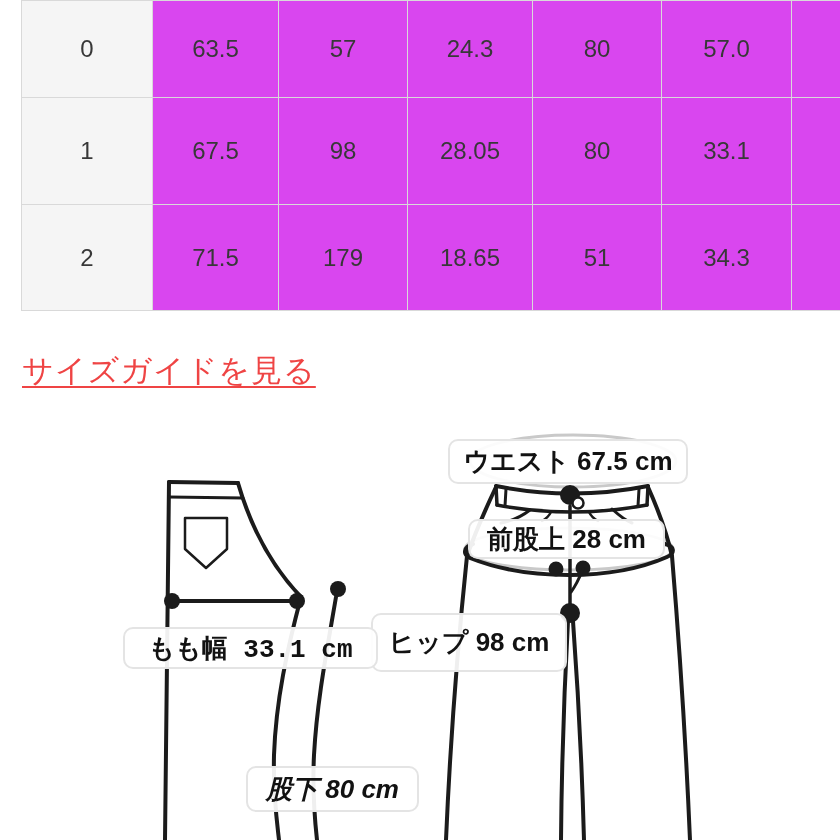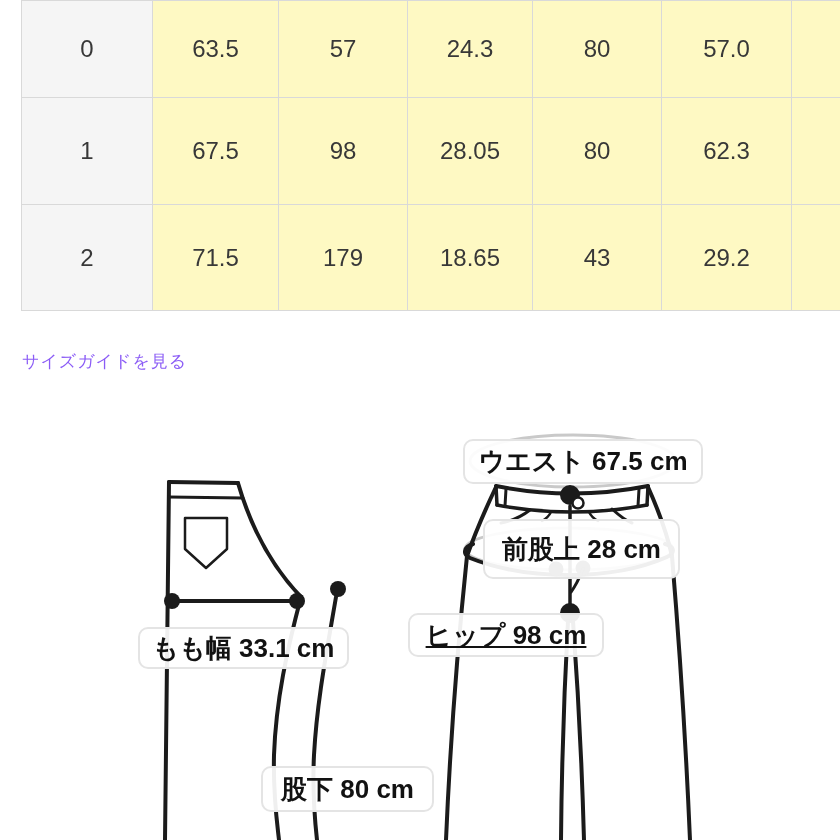--- a/index.html
+++ b/index.html
@@ -15,52 +15,53 @@
     position:absolute;left:21px;top:0;width:819px;height:312px;
     overflow:hidden;
   }
   table.size-table{
     border-collapse:collapse;table-layout:fixed;width:900px;
   }
   .size-table td{
     border:1.5px solid #d9d9d9;
     text-align:center;vertical-align:middle;
     font-size:24px;color:#383838;
-    background:#fef9c3;
+    background:#d946ef;
   }
   .size-table td.size-col{background:#f5f5f5;}
   .row-0 td{height:94px;}
   .row-1 td{height:104px;}
   .row-2 td{height:103px;}
 
   
   .size-guide-link{
     position:absolute;left:22px;top:350px;
-    font-size:17px;letter-spacing:1px;color:#8b5cf6;
+    font-size:31px;letter-spacing:1px;color:#ef4444;
+    text-decoration:underline;
     text-decoration-thickness:1.5px;
     text-underline-offset:5px;
     cursor:pointer;white-space:nowrap;
   }
 
   
   .diagram-svg{position:absolute;left:0;top:420px;}
 
   .measure-label{
     position:absolute;
     display:flex;align-items:center;justify-content:center;
     background:rgba(255,255,255,0.93);
     border:2px solid #e4e4e4;border-radius:10px;
     font-size:26px;font-weight:700;color:#121212;
-    white-space:nowrap;box-sizing:border-box;margin-left:15px;
+    white-space:nowrap;box-sizing:border-box;
   }
   .lbl-waist     {left:448px;top:439px;width:240px;height:45px;}
-  .lbl-front-rise{left:468px;top:519px;width:197px;height:60px;}
-  .lbl-hip       {left:393px;top:613px;width:196px;height:44px;text-decoration:underline;}
-  .lbl-thigh     {left:123px;top:627px;width:211px;height:42px;}
-  .lbl-inseam    {left:246px;top:766px;width:173px;height:46px;}
+  .lbl-front-rise{left:468px;top:519px;width:197px;height:40px;}
+  .lbl-hip       {left:371px;top:613px;width:196px;height:59px;}
+  .lbl-thigh     {left:123px;top:627px;width:255px;height:42px;font-family:Liberation Mono, monospace;}
+  .lbl-inseam    {left:246px;top:766px;width:173px;height:46px;font-style:italic;}
 </style>
 </head>
 <body>
 
 <div class="table-wrap">
   <table class="size-table">
     <colgroup>
       <col style="width:131px">
         <col style="width:126px">
         <col style="width:129px">
@@ -78,30 +79,30 @@
         <td>80</td>
         <td>57.0</td>
         <td></td>
       </tr>
       <tr class="row-1">
         <td class="size-col">1</td>
         <td>67.5</td>
         <td>98</td>
         <td>28.05</td>
         <td>80</td>
-        <td>62.3</td>
+        <td>33.1</td>
         <td></td>
       </tr>
       <tr class="row-2">
         <td class="size-col">2</td>
         <td>71.5</td>
         <td>179</td>
         <td>18.65</td>
-        <td>43</td>
-        <td>29.2</td>
+        <td>51</td>
+        <td>34.3</td>
         <td></td>
       </tr>
     </tbody>
   </table>
 </div>
 
 <a class="size-guide-link">サイズガイドを見る</a>
 
 <svg class="diagram-svg" width="840" height="420" viewBox="0 420 840 420" fill="none" stroke-linecap="round" stroke-linejoin="round">
 

